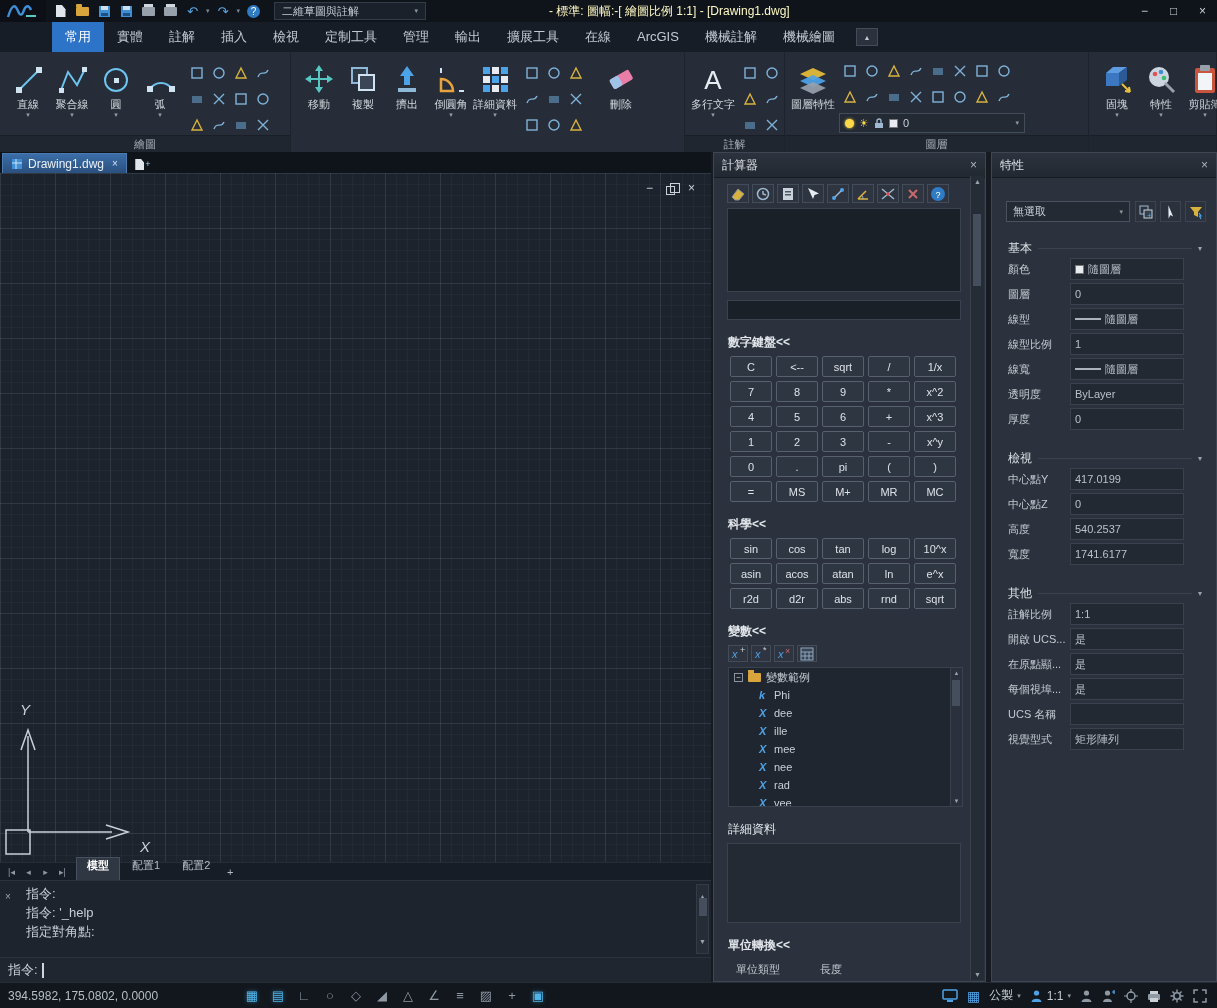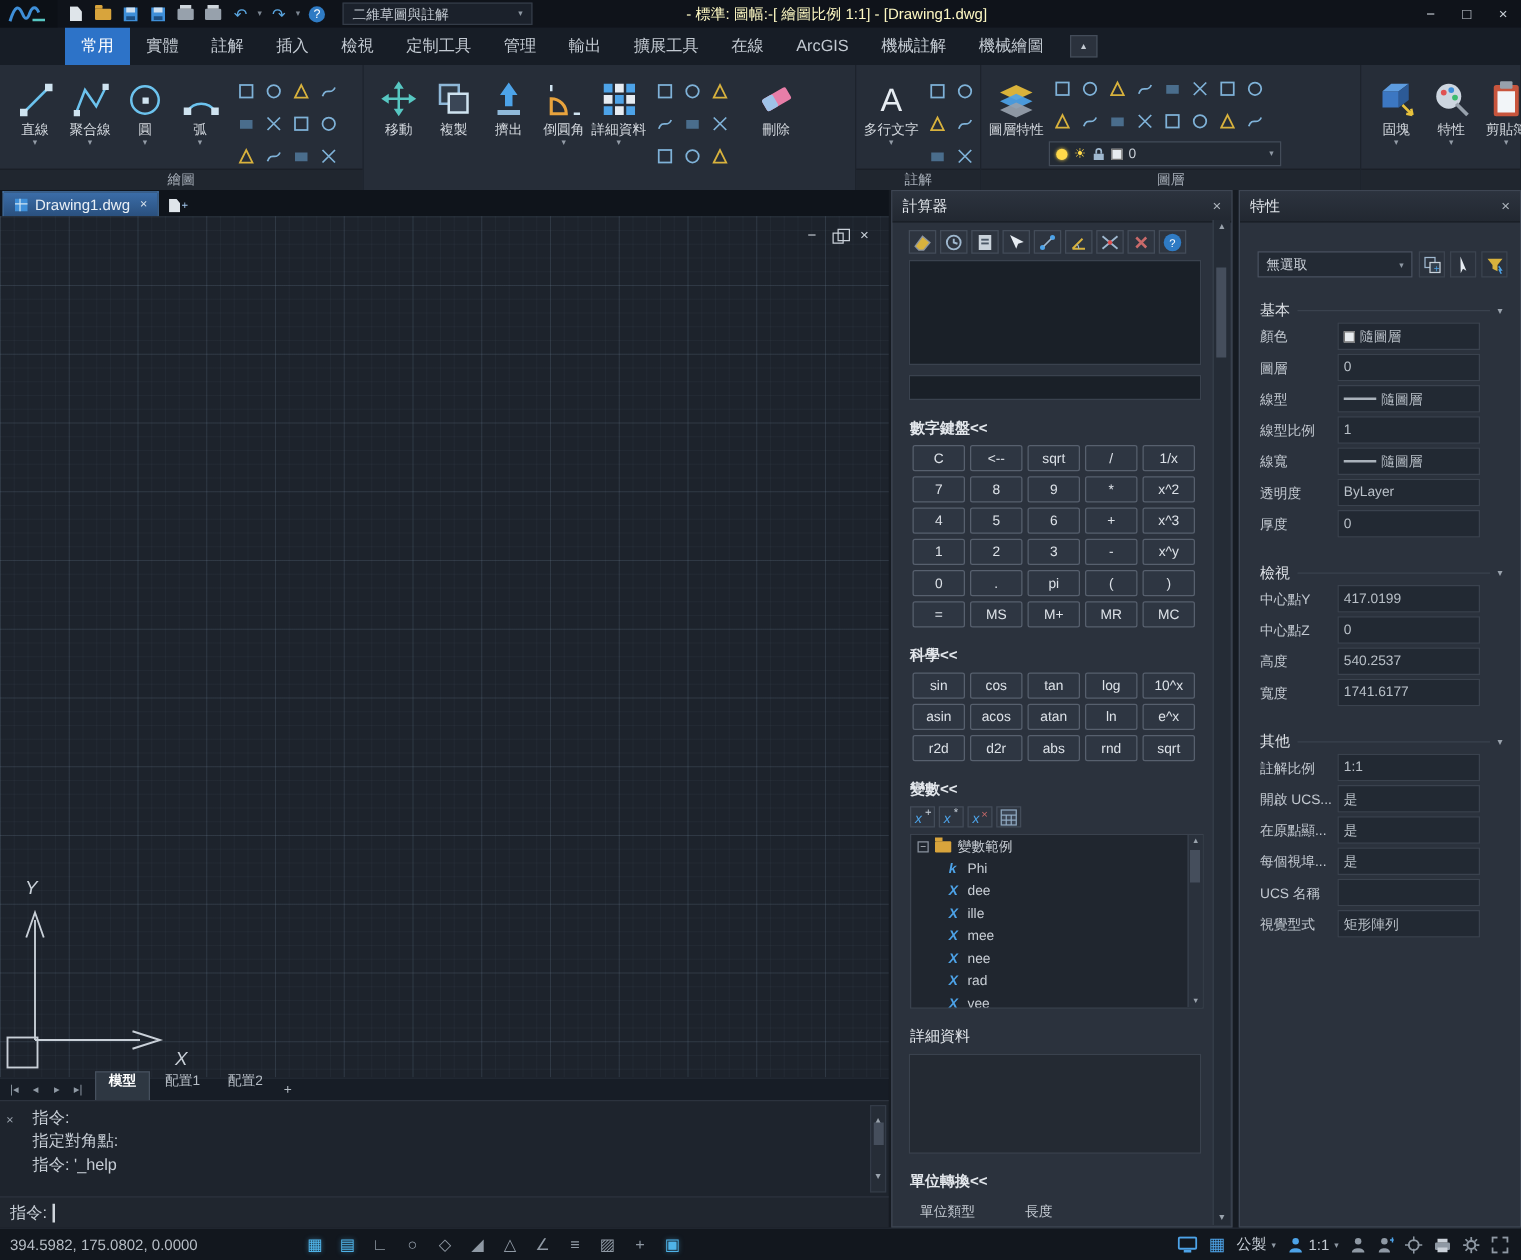--- a/index.html
+++ b/index.html
@@ -669,22 +669,22 @@
       <div class="ltab">配置1</div>
       <div class="ltab">配置2</div>
     </div>
   <span class="ltab-add">+</span>
 </div>
 
 <div id="cmdhist">
   <span class="cmd-close">×</span>
   <div id="cmd-lines">
       <div>指令:</div>
+      <div>指令: '_help</div>
       <div>指定對角點:</div>
-      <div>指令: '_help</div>
     </div>
   <div class="vscroll">
     <span>▲</span>
     <span class="vthumb"></span>
     <span>▼</span>
   </div>
 </div>
 <div id="cmdinput">
   <span>指令:</span>
   <span class="caret"></span>

